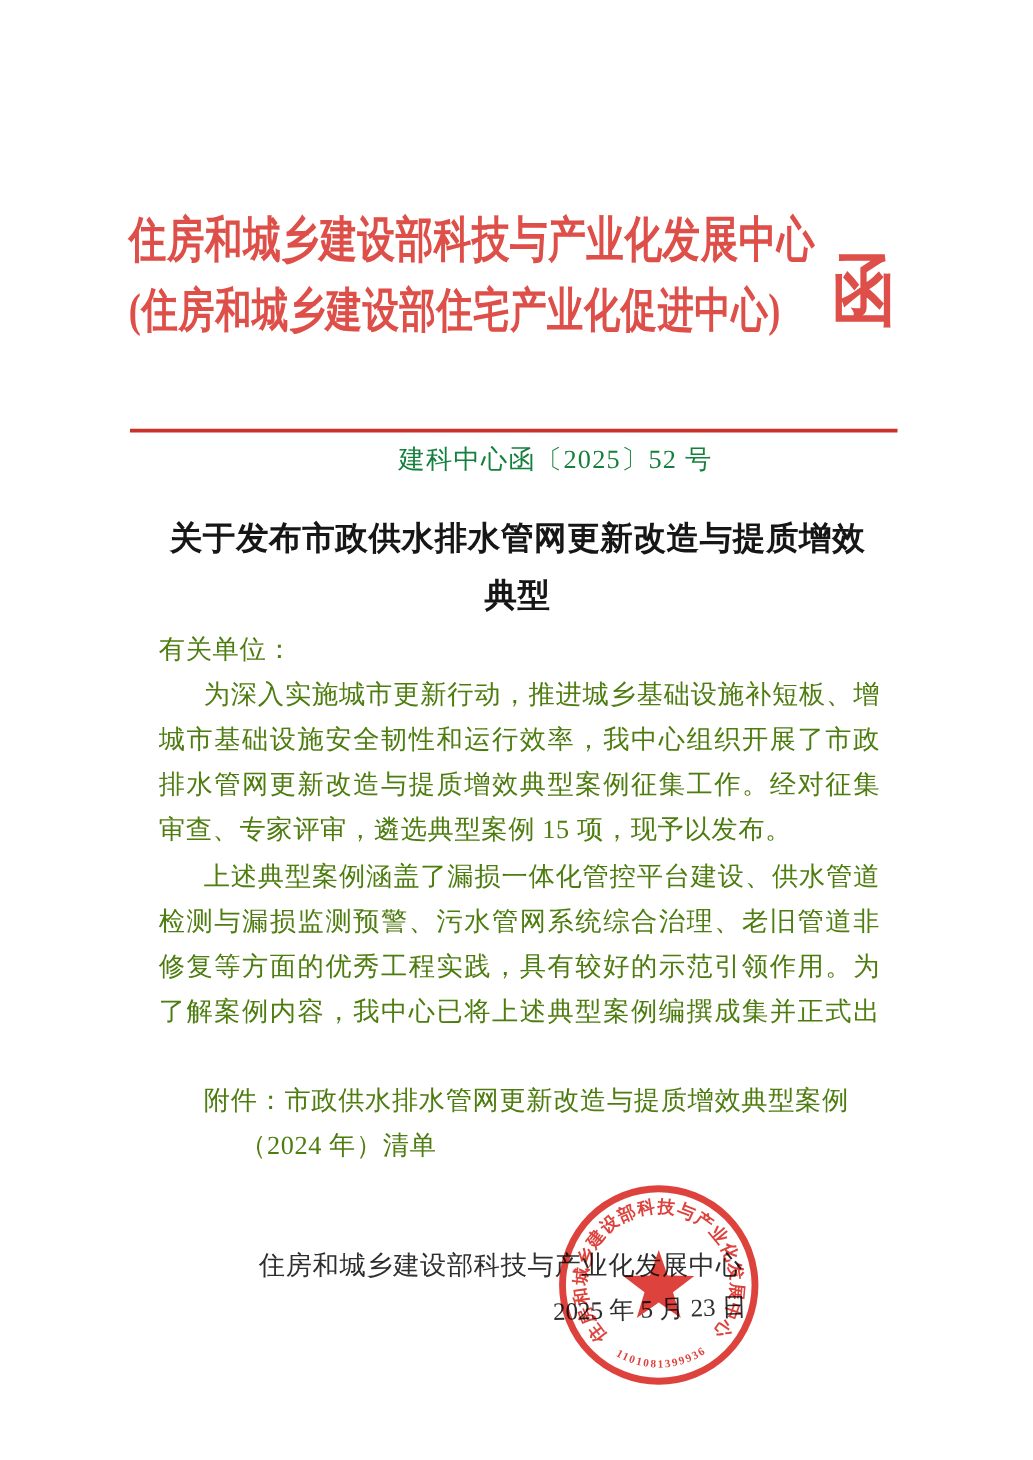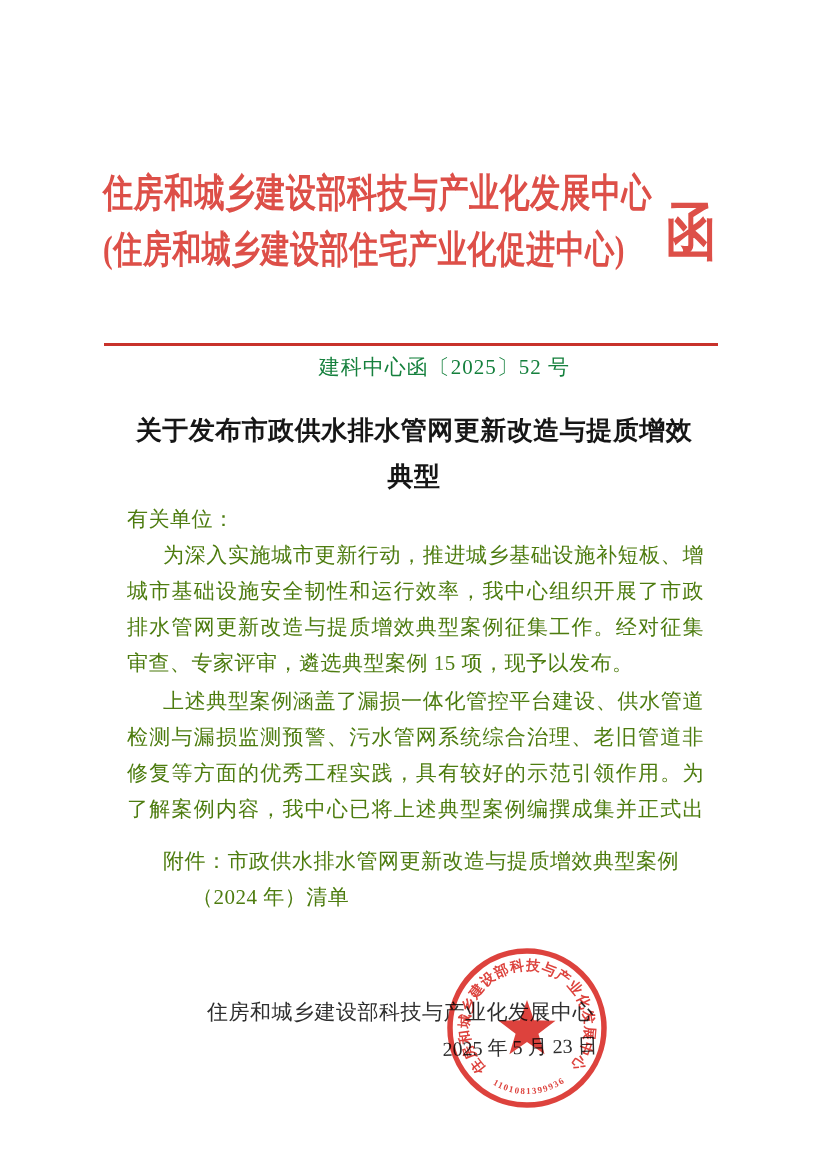--- a/index.html
+++ b/index.html
@@ -54,21 +54,21 @@
   
   .body-block{
     position:absolute;left:127px;top:501px;width:577px;
     font-size:21px;line-height:36px;color:#4d7c0f;
     letter-spacing:0.5px;
   }
   .b-line{height:36px;overflow:hidden;}
   .jl{text-align:justify;text-align-last:justify;text-justify:inter-character;}
   .indent{text-indent:36px;}
   .para-gap{margin-top:2px;}
-  .attach{margin-top:16px;}
+  .attach{margin-top:35px;}
   .attach-l2{margin-left:65px;}
   
   .signature{
     position:absolute;top:998px;right:124px;
     font-size:21px;color:#2e2e2e;letter-spacing:0.5px;white-space:nowrap;
   }
   .sig-date{
     position:absolute;top:1034px;left:430px;width:180px;
     font-size:20px;color:#2e2e2e;text-align:center;white-space:nowrap;
     transform:rotate(-1.5deg);

